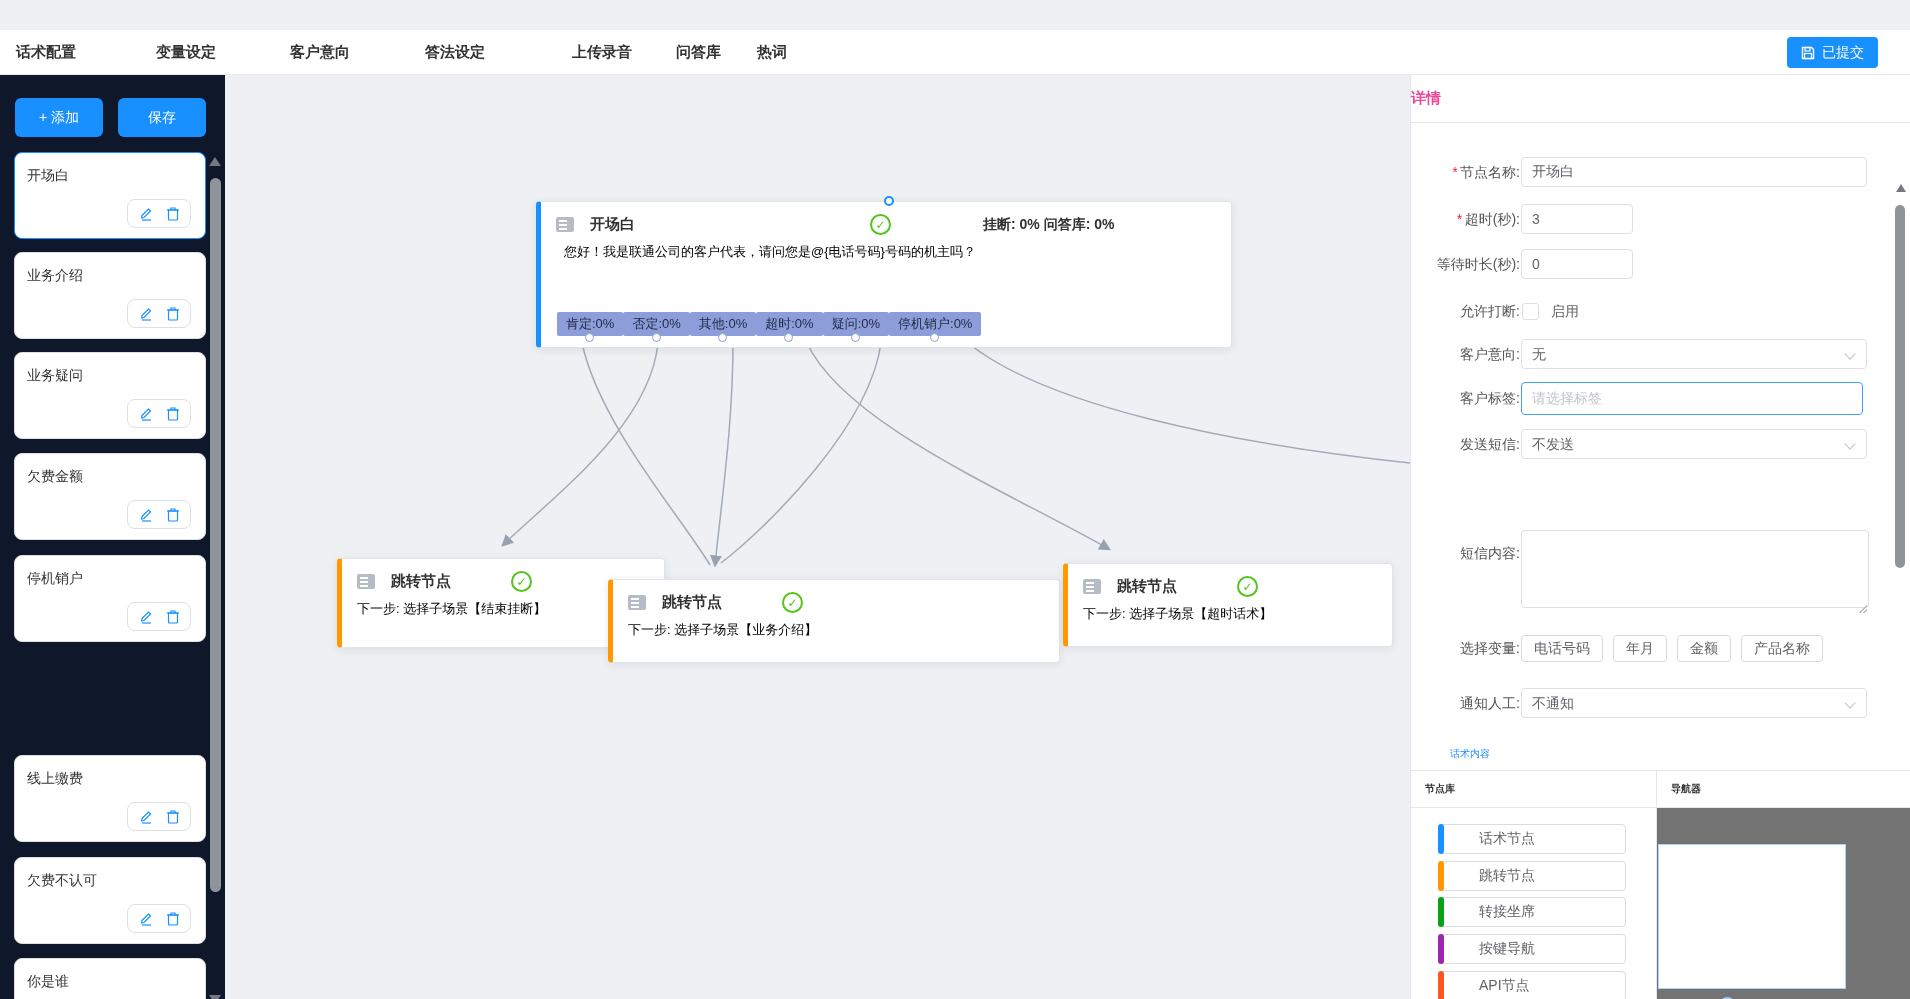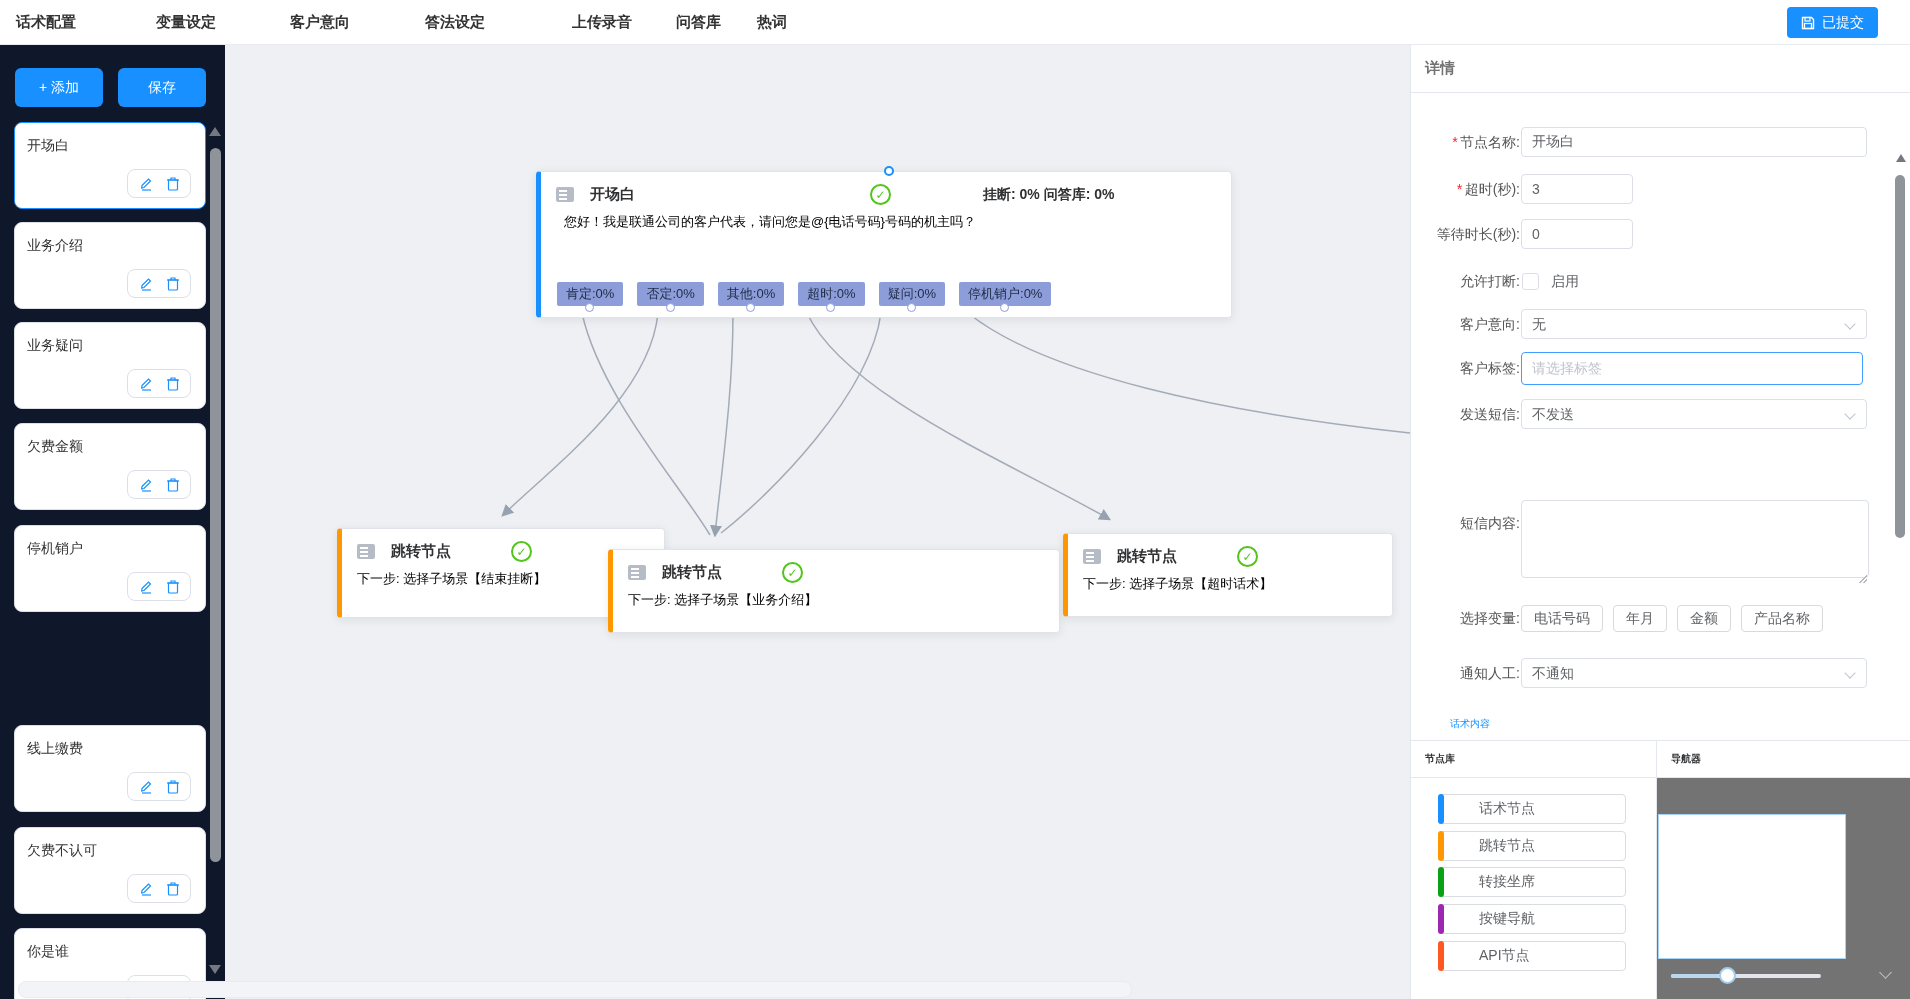--- a/index.html
+++ b/index.html
@@ -1,18 +1,18 @@
 <!DOCTYPE html>
 <html><head>
 <meta charset="utf-8">
 <style>
   * { margin:0; padding:0; box-sizing:border-box; font-family:"Liberation Sans","DejaVu Sans",sans-serif; }
   html,body { width:1910px; height:999px; overflow:hidden; }
   body { background:#eef0f3; }
-  .frame { position:relative; width:1910px; height:727px; }
+  .frame { position:relative; width:1910px; height:727px;margin-top:30px; }
 
   
   .topnav { position:absolute; top:0; left:0; width:1910px; height:45px; background:#fff;
             border-bottom:1px solid #e8eaee; display:flex; align-items:center; z-index:50; }
   .nav-item { font-size:15px; font-weight:bold; color:#333; cursor:pointer; white-space:nowrap; }
   .nav-item:nth-child(1){ margin-left:16px; }
   .nav-item:nth-child(2){ margin-left:80px; }
   .nav-item:nth-child(3){ margin-left:74px; }
   .nav-item:nth-child(4){ margin-left:75px; }
   .nav-item:nth-child(5){ margin-left:87px; }
@@ -58,37 +58,37 @@
   .doc-icon::before { content:""; position:absolute; left:3px; top:3px; width:8px; height:2px; background:#fff;
                       box-shadow:0 4px 0 #fff, 0 8px 0 #fff; }
   .node-title { font-size:15px; font-weight:bold; color:#303133; margin-left:16px; }
   .check-circle { width:21px; height:21px; border:2px solid #52c41a; border-radius:50%; color:#52c41a;
                   font-size:12px; font-weight:bold; display:flex; align-items:center; justify-content:center; flex:none; }
   .node-main .check-circle { margin-left:235px; }
   .jump .check-circle { margin-left:60px; }
   .node-stats { font-size:14px; font-weight:bold; color:#303133; margin-left:92px; white-space:nowrap; }
   .node-body { font-size:13px; color:#000000; padding:8px 16px 0 23px; }
   .jump .node-body { padding-left:15px; }
-  .tags-row { position:absolute; left:16px; top:110px; display:flex; gap:14px; }
+  .tags-row { position:absolute; left:16px; top:110px; display:flex; }
   .flow-tag { position:relative; background:#8c9dd9; color:#1f2a44; font-size:13px; padding:3px 9px;
               border-radius:2px; white-space:nowrap; cursor:pointer; }
   .tag-port { position:absolute; left:50%; bottom:-6px; margin-left:-5px; width:9px; height:9px; background:#fff;
               border:1px solid #8ca0d6; border-radius:50%; }
   .top-port { position:absolute; left:343px; top:-6px; width:10px; height:10px; background:#fff;
               border:2px solid #1890ff; border-radius:50%; }
 
   
   .h-scroll { position:absolute; left:18px; top:981px; width:1114px; height:17px; background:#f2f4f7;
               border:1px solid #e8ebef; border-radius:8px; z-index:40; }
 
   
   .details { position:absolute; left:1410px; top:45px; width:500px; height:695px; background:#fff;
              border-left:1px solid #e4e7ed; z-index:20; }
   .details-header { height:48px; border-bottom:1px solid #e4e7ed; display:flex; align-items:center;
-                    padding-left:14px; font-size:15px; font-weight:bold; color:#737373; }
+                    font-size:15px; font-weight:bold; color:#ec4899; }
   .details-body { position:relative; height:646px; }
   .form-row { position:absolute; left:0; width:100%; display:flex; }
   .lbl { position:absolute; left:0; width:109px; text-align:right; font-size:14px; color:#555; line-height:30px;padding-left:24px; }
   .req { color:#f5222d; margin-right:3px; }
   .inp { position:absolute; left:110px; height:30px; border:1px solid #dcdfe6; border-radius:4px;
          padding:0 10px; font-size:14px; color:#606266; background:#fff; outline:none; }
   .w-full { width:346px; } .w-sm { width:112px; }
   .r1{top:34px} .r2{top:81px} .r3{top:126px} .r4{top:175px} .r5{top:216px} .r6{top:259px}
   .r7{top:306px} .r8{top:407px} .r9{top:512px} .r10{top:565px} .r11{top:624px}
   .checkbox { position:absolute; left:111px; top:5px; width:17px; height:17px; border:1px solid #dcdfe6;

